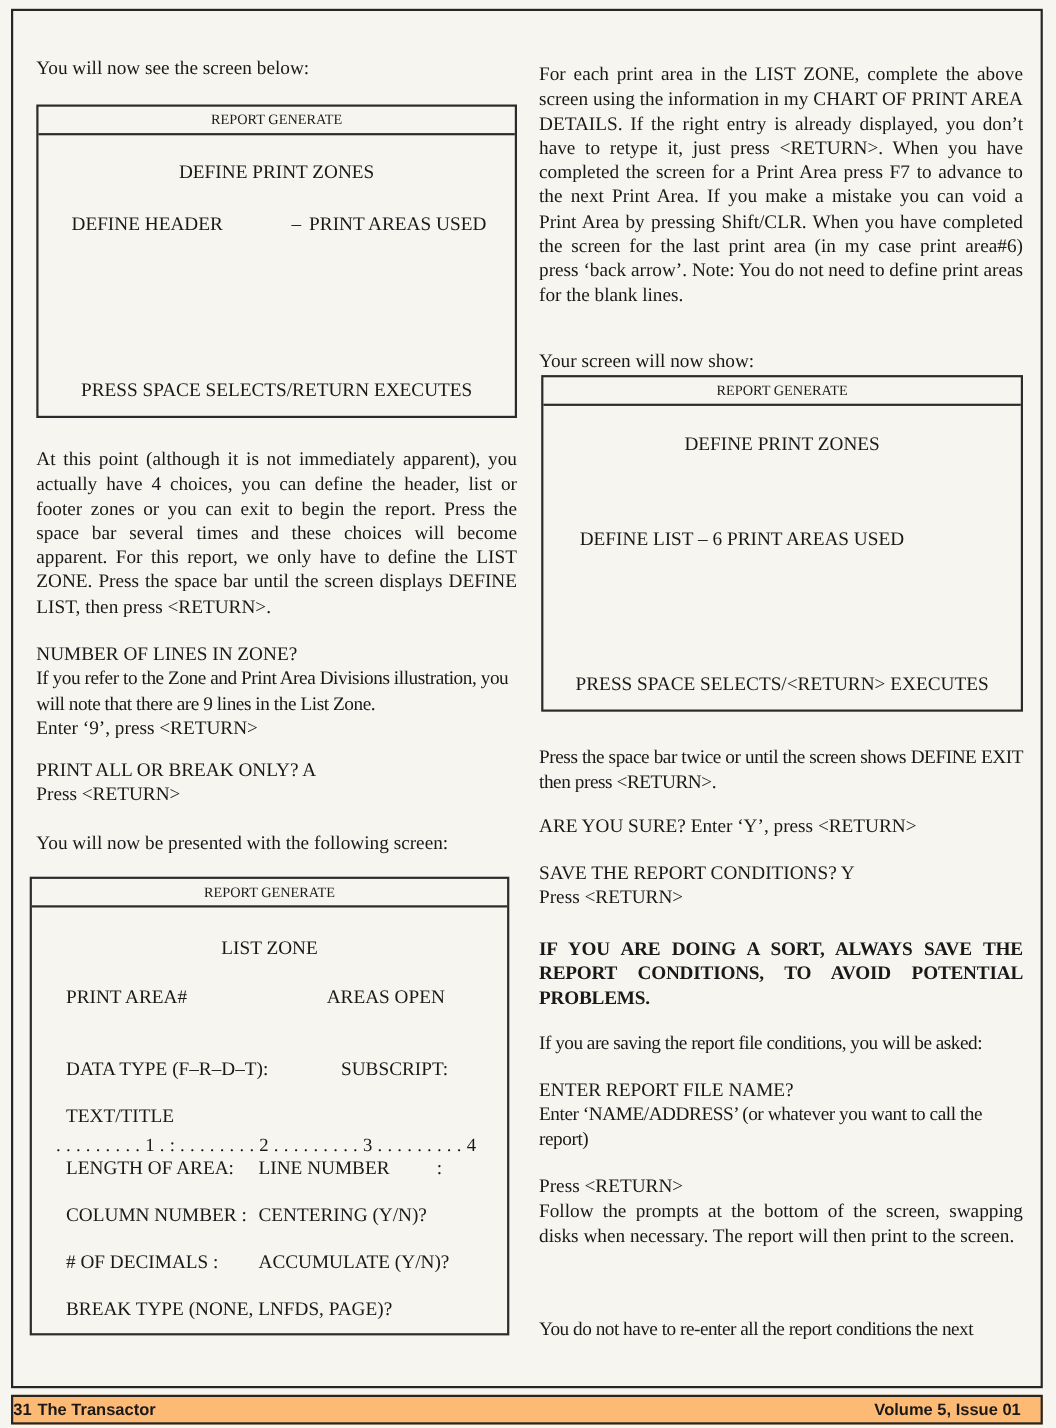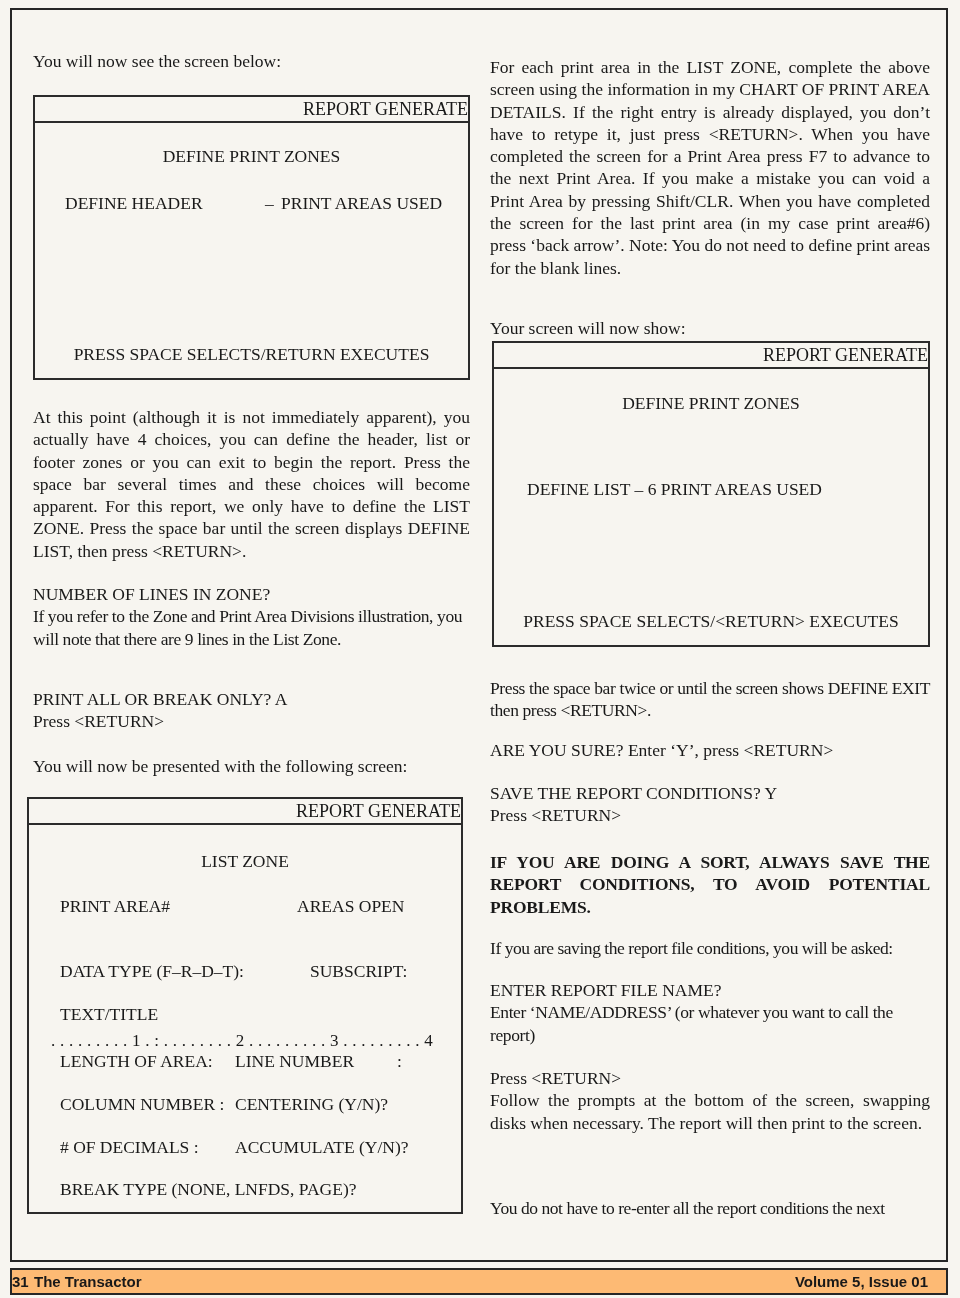--- a/index.html
+++ b/index.html
@@ -21,22 +21,22 @@
   .col-left  { left:33px;  width:437px; height:1262px; }
   .col-right { left:490px; width:440px; height:1284px; }
   .blk { position:absolute; left:0; right:0; }
   .just { text-align:justify; }
   .tight  { letter-spacing:-0.45px; white-space:nowrap; }
   .tight2 { letter-spacing:-0.4px; }
   .bold-note { font-weight:bold; letter-spacing:-0.2px; }
 
   .screen { position:absolute; border:2px solid #2b2b2b; }
   .screen .bar {
-    height:26px; line-height:24px; text-align:right;
-    border-bottom:2px solid #2b2b2b; font-size:18px;
+    height:26px; line-height:24px; text-align:center;
+    border-bottom:2px solid #2b2b2b; font-size:13px;
   }
   .screen .el { position:absolute; white-space:nowrap; }
   .screen .center { left:0; right:0; text-align:center; }
 
   #box1 { left:0;   top:95px;  width:437px; height:285px; }
   #box2 { left:-6px; top:797px; width:436px; height:417px; }
   #box3 { left:2px;  top:341px; width:438px; height:306px; }
 
   .ruler { white-space:pre; letter-spacing:0.25px; font-size:17px; }
 
@@ -67,20 +67,21 @@
     <div class="el" style="top:95px; left:230px;">–</div>
     <div class="el" style="top:95px; left:246px;">PRINT AREAS USED</div>
     <div class="el center" style="top:246px;">PRESS SPACE SELECTS/RETURN EXECUTES</div>
   </div>
 
   <div class="blk just" style="top:406px;">At this point (although it is not immediately apparent), you actually have 4 choices, you can define the header, list or footer zones or you can exit to begin the report. Press the space bar several times and these choices will become apparent. For this report, we only have to define the LIST ZONE. Press the space bar until the screen displays DEFINE LIST, then press &lt;RETURN&gt;.</div>
 
   <div class="blk" style="top:583px;">
     <div>NUMBER OF LINES IN ZONE?</div>
     <div class="tight2">If you refer to the Zone and Print Area Divisions illustration, you will note that there are 9 lines in the List Zone.</div>
+    <div>Enter ‘9’, press &lt;RETURN&gt;</div>
   </div>
 
   <div class="blk" style="top:688px;">
     <div>PRINT ALL OR BREAK ONLY? A</div>
     <div>Press &lt;RETURN&gt;</div>
   </div>
 
   <div class="blk" style="top:755px;">You will now be presented with the following screen:</div>
 
   <div class="screen" id="box2">

